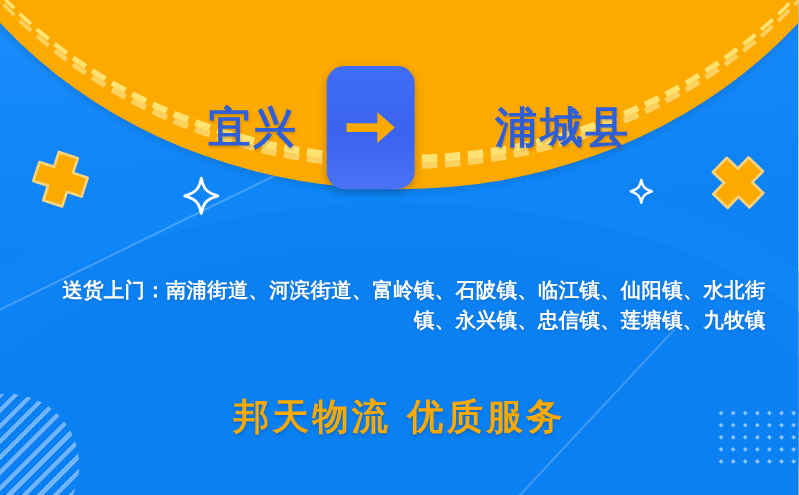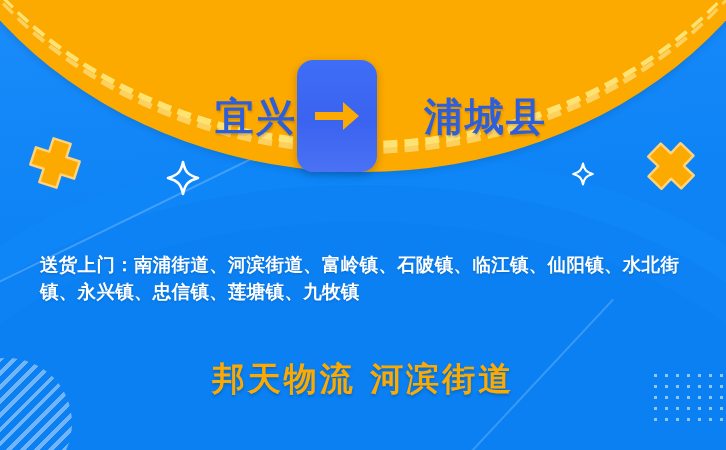--- a/index.html
+++ b/index.html
@@ -135,20 +135,21 @@
   
   .route {
     position: absolute;
     top: 60px;
     left: 0;
     width: 100%;
     height: 112px;
     display: flex;
     align-items: center;
     justify-content: center;
+    gap: 26px;
     z-index: 6;
   }
   .city {
     font-family: "DejaVu Sans", "Liberation Sans", sans-serif;
     font-size: 39px;
     font-weight: 700;
     color: #2f5fd8;
     letter-spacing: 2px;
     text-shadow: 1px 2px 2px rgba(120,70,0,0.28);
     white-space: nowrap;
@@ -177,20 +178,21 @@
     right: 30px;
     top: 252px;
     z-index: 6;
     color: #ffffff;
     font-family: "DejaVu Sans", "Liberation Sans", sans-serif;
     font-size: 18.5px;
     font-weight: 700;
     line-height: 1.45;
     letter-spacing: 0.3px;
     text-shadow: 0 1px 2px rgba(0,40,90,0.25);
+    text-align: right;
   }
 
   
   .slogan {
     position: absolute;
     left: 0;
     width: 100%;
     top: 362px;
     z-index: 6;
     text-align: center;
@@ -264,15 +266,15 @@
       <svg width="52" height="40" viewBox="0 0 52 40" aria-hidden="true">
         <path d="M4 16 h28 v-10 l16 14 -16 14 v-10 h-28 z" fill="#fca900"></path>
       </svg>
     </div>
 
     <div class="city destination">浦城县</div>
   </div>
 
   <div class="coverage">送货上门：南浦街道、河滨街道、富岭镇、石陂镇、临江镇、仙阳镇、水北街镇、永兴镇、忠信镇、莲塘镇、九牧镇</div>
 
-  <div class="slogan">邦天物流 河滨街道</div>
+  <div class="slogan">邦天物流 优质服务</div>
 
 </div>
 
 </body></html>

